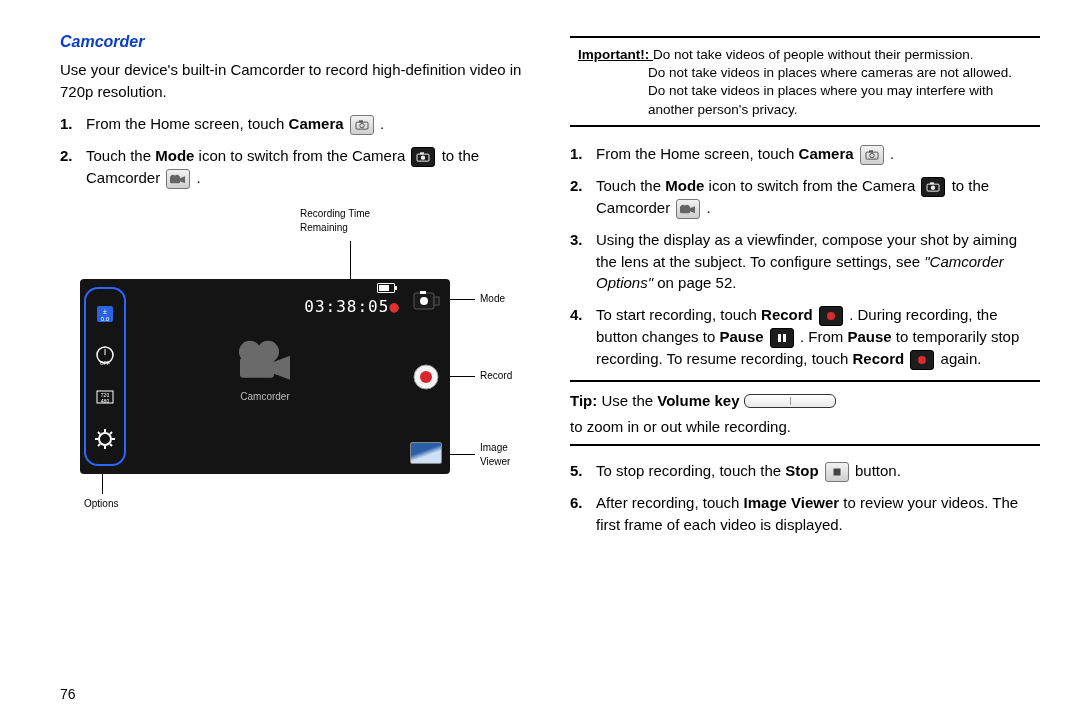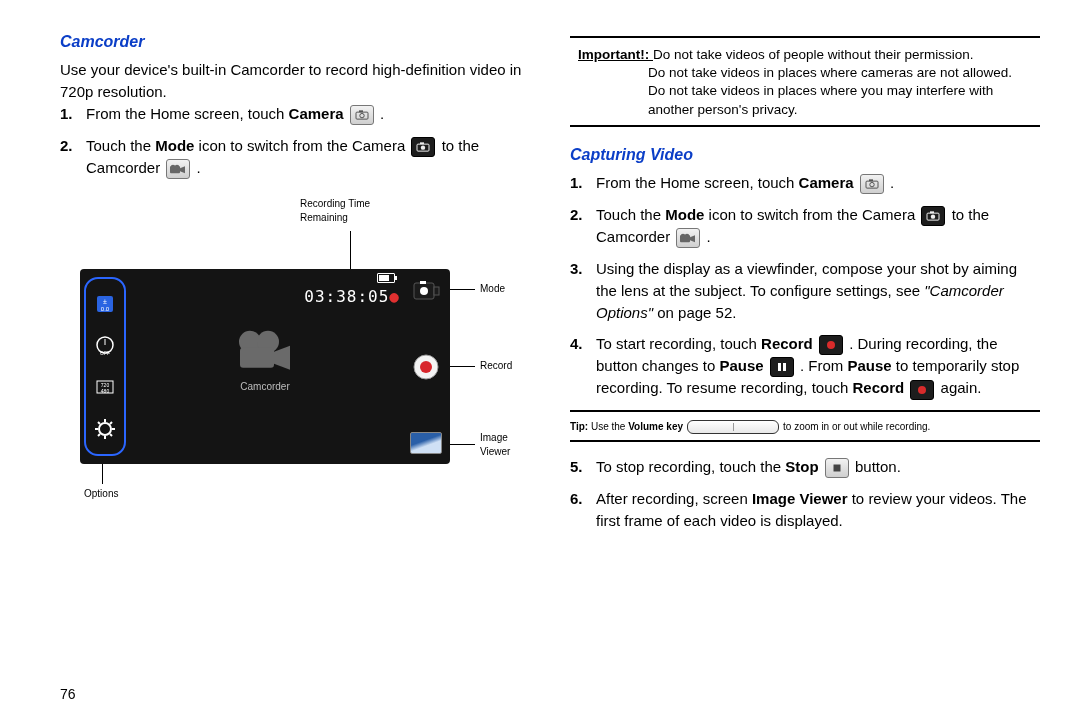--- a/index.html
+++ b/index.html
@@ -26,20 +26,21 @@
     position: relative;
   }
   .heading {
     font-weight: bold;
     font-style: italic;
     color: #0b3ec7;
     font-size: 16px;
     margin-bottom: 6px;
   }
   .bodytext {
+    margin-bottom: 10px;
   }
   ol.steps {
     list-style: none;
     padding: 0;
     margin: 0 0 10px 0;
   }
   ol.steps > li {
     display: flex;
     align-items: flex-start;
     margin-bottom: 10px;
@@ -62,21 +63,21 @@
   }
   .note {
     font-size: 13.5px;
     line-height: 1.35;
   }
   .note .lbl {
     font-weight: bold;
     text-decoration: underline;
   }
   .tip-row {
-    font-size: 10px;
+    font-size: 15px;
     display: flex;
     align-items: center;
     flex-wrap: wrap;
     gap: 4px;
   }
   .vol-key {
     display: inline-block;
     width: 90px;
     height: 12px;
     border: 1px solid #333;
@@ -358,21 +359,20 @@
 
   <div class="col">
     <div class="hr-thick"></div>
     <div class="note" style="padding-left:8px;">
       <div><span class="lbl">Important!: </span><span>Do not take videos of people without their permission.</span></div>
       <div style="padding-left:70px;">Do not take videos in places where cameras are not allowed.</div>
       <div style="padding-left:70px;">Do not take videos in places where you may interfere with another person's privacy.</div>
     </div>
     <div class="hr-thick" style="margin-bottom:16px;"></div>
 
-    <div class="heading">Capturing Video</div>
 
     <ol class="steps">
       <li>
         <span class="num">1.</span>
         <span class="txt">
           <span>From the Home screen, touch </span><b>Camera</b>
           <span class="inline-icon ico-btn"><span class="camsvg">
             <svg width="14" height="10">
                   <rect x="1" y="2" width="12" height="7" rx="1" fill="none" stroke="#555"></rect>
                   <circle cx="7" cy="5.5" r="2.2" fill="none" stroke="#555"></circle>
@@ -439,18 +439,18 @@
         <span class="num">5.</span>
         <span class="txt">
           <span>To stop recording, touch the </span><b>Stop</b>
           <span class="inline-icon ico-btn"><span class="stop"></span></span>
           <span> button.</span>
         </span>
       </li>
       <li>
         <span class="num">6.</span>
         <span class="txt">
-          <span>After recording, screen </span><b>Image Viewer</b><span> to review your videos. The first frame of each video is displayed.</span>
+          <span>After recording, touch </span><b>Image Viewer</b><span> to review your videos. The first frame of each video is displayed.</span>
         </span>
       </li>
     </ol>
   </div>
 </div>
 
 </body></html>

